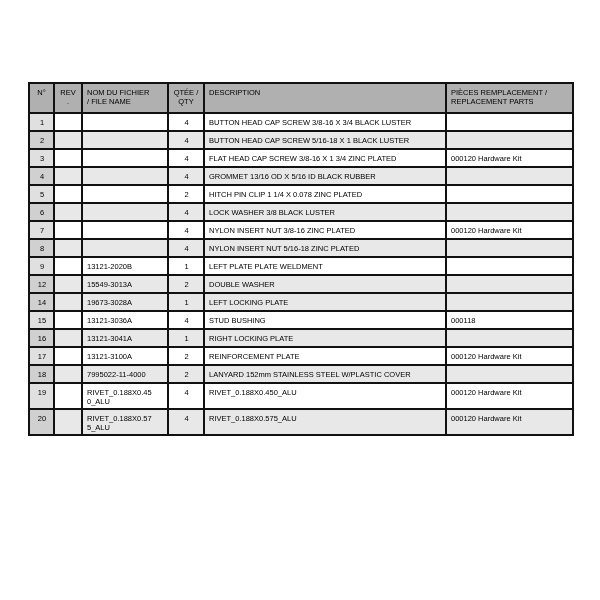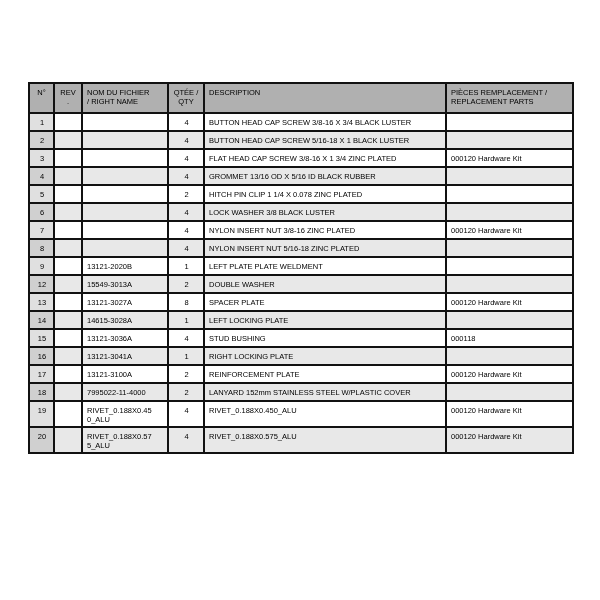--- a/index.html
+++ b/index.html
@@ -63,21 +63,21 @@
         <col style="width:36px">
         <col style="width:242px">
         <col style="width:127px">
       </colgroup>
       <thead>
         <tr>
           <th class="c-center">N°</th>
           <th class="c-center">REV
 .</th>
           <th>NOM DU FICHIER
-/ RIGHT NAME</th>
+/ FILE NAME</th>
           <th class="c-center">QTÉE /
 QTY</th>
           <th>DESCRIPTION</th>
           <th>PIÈCES REMPLACEMENT /
 REPLACEMENT PARTS</th>
         </tr>
       </thead>
       <tbody>
           <tr>
             <td class="c-no">1</td>
@@ -152,32 +152,24 @@
             <td class="c-replacement"></td>
           </tr>
           <tr class="shaded">
             <td class="c-no">12</td>
             <td class="c-rev"></td>
             <td class="c-file-name">15549-3013A</td>
             <td class="c-qty">2</td>
             <td class="c-description">DOUBLE WASHER</td>
             <td class="c-replacement"></td>
           </tr>
-          <tr>
-            <td class="c-no">13</td>
-            <td class="c-rev"></td>
-            <td class="c-file-name">13121-3027A</td>
-            <td class="c-qty">8</td>
-            <td class="c-description">SPACER PLATE</td>
-            <td class="c-replacement">000120 Hardware Kit</td>
-          </tr>
           <tr class="shaded">
             <td class="c-no">14</td>
             <td class="c-rev"></td>
-            <td class="c-file-name">14615-3028A</td>
+            <td class="c-file-name">19673-3028A</td>
             <td class="c-qty">1</td>
             <td class="c-description">LEFT LOCKING PLATE</td>
             <td class="c-replacement"></td>
           </tr>
           <tr>
             <td class="c-no">15</td>
             <td class="c-rev"></td>
             <td class="c-file-name">13121-3036A</td>
             <td class="c-qty">4</td>
             <td class="c-description">STUD BUSHING</td>

